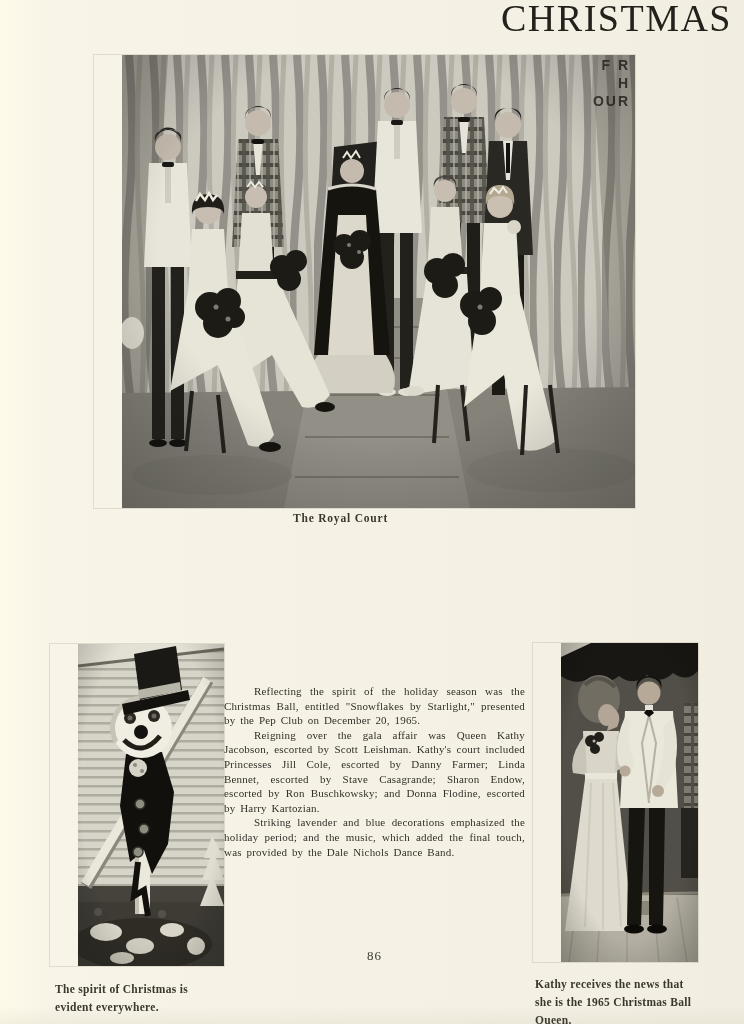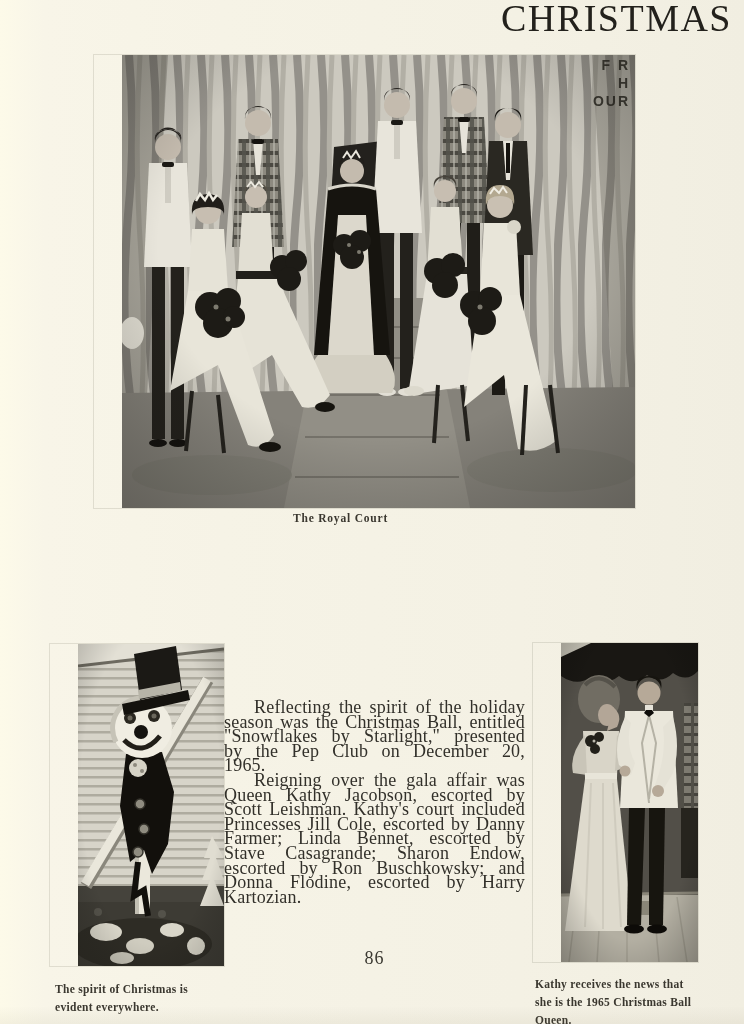--- a/index.html
+++ b/index.html
@@ -36,28 +36,28 @@
     position:absolute;left:84px;top:512px;width:513px;text-align:center;
     font-size:11.5px;font-weight:700;letter-spacing:0.8px;color:#3a372f;
   }
   .small-caption{
     position:absolute;font-size:11.5px;font-weight:700;line-height:18px;
     letter-spacing:0.3px;color:#3a372f;
   }
   .left-caption{left:55px;top:980px;width:165px;}
   .right-caption{left:535px;top:975px;width:168px;}
   .article{
-    position:absolute;left:224px;top:700px;width:301px;
-    font-size:18px;line-height:14.6px;text-align:justify;
+    position:absolute;left:224px;top:684px;width:301px;
+    font-size:11px;line-height:14.6px;text-align:justify;
     letter-spacing:0.2px;word-spacing:1.8px;color:#32302a;
   }
   .article p{margin:0;text-indent:30px;}
   .page-number{
     position:absolute;left:224px;top:948px;width:301px;text-align:center;
-    font-size:18px;letter-spacing:1px;color:#3a3831;
+    font-size:13px;letter-spacing:1px;color:#3a3831;
   }
 </style>
 </head>
 <body>
 
 <div class="page">
 
   <h1 class="title">CHRISTMAS</h1>
 
   <figure class="photo main-photo">
@@ -307,20 +307,21 @@
       <circle cx="20" cy="268" r="4" fill="#54524a"></circle>
         <circle cx="84" cy="270" r="4" fill="#54524a"></circle>
       <rect width="146" height="322" fill="url(#vign2)"></rect>
     </svg>
   </figure>
   <div class="small-caption caption left-caption">The spirit of Christmas is evident everywhere.</div>
 
   <div class="article">
     <p>Reflecting the spirit of the holiday season was the Christmas Ball, entitled "Snowflakes by Starlight," presented by the Pep Club on December 20, 1965.</p>
     <p>Reigning over the gala affair was Queen Kathy Jacobson, escorted by Scott Leishman. Kathy's court included Princesses Jill Cole, escorted by Danny Farmer; Linda Bennet, escorted by Stave Casagrande; Sharon Endow, escorted by Ron Buschkowsky; and Donna Flodine, escorted by Harry Kartozian.</p>
+    <p>Striking lavender and blue decorations emphasized the holiday period; and the music, which added the final touch, was provided by the Dale Nichols Dance Band.</p>
   </div>
 
   <div class="page-number">86</div>
 
   <figure class="photo right-photo">
     <svg viewBox="0 0 137 319" preserveAspectRatio="none">
       <defs>
         <pattern id="plaid2" width="10" height="10" patternUnits="userSpaceOnUse">
           <rect width="10" height="10" fill="#7d7a70"></rect>
           <rect width="10" height="3" fill="#46443d"></rect>

